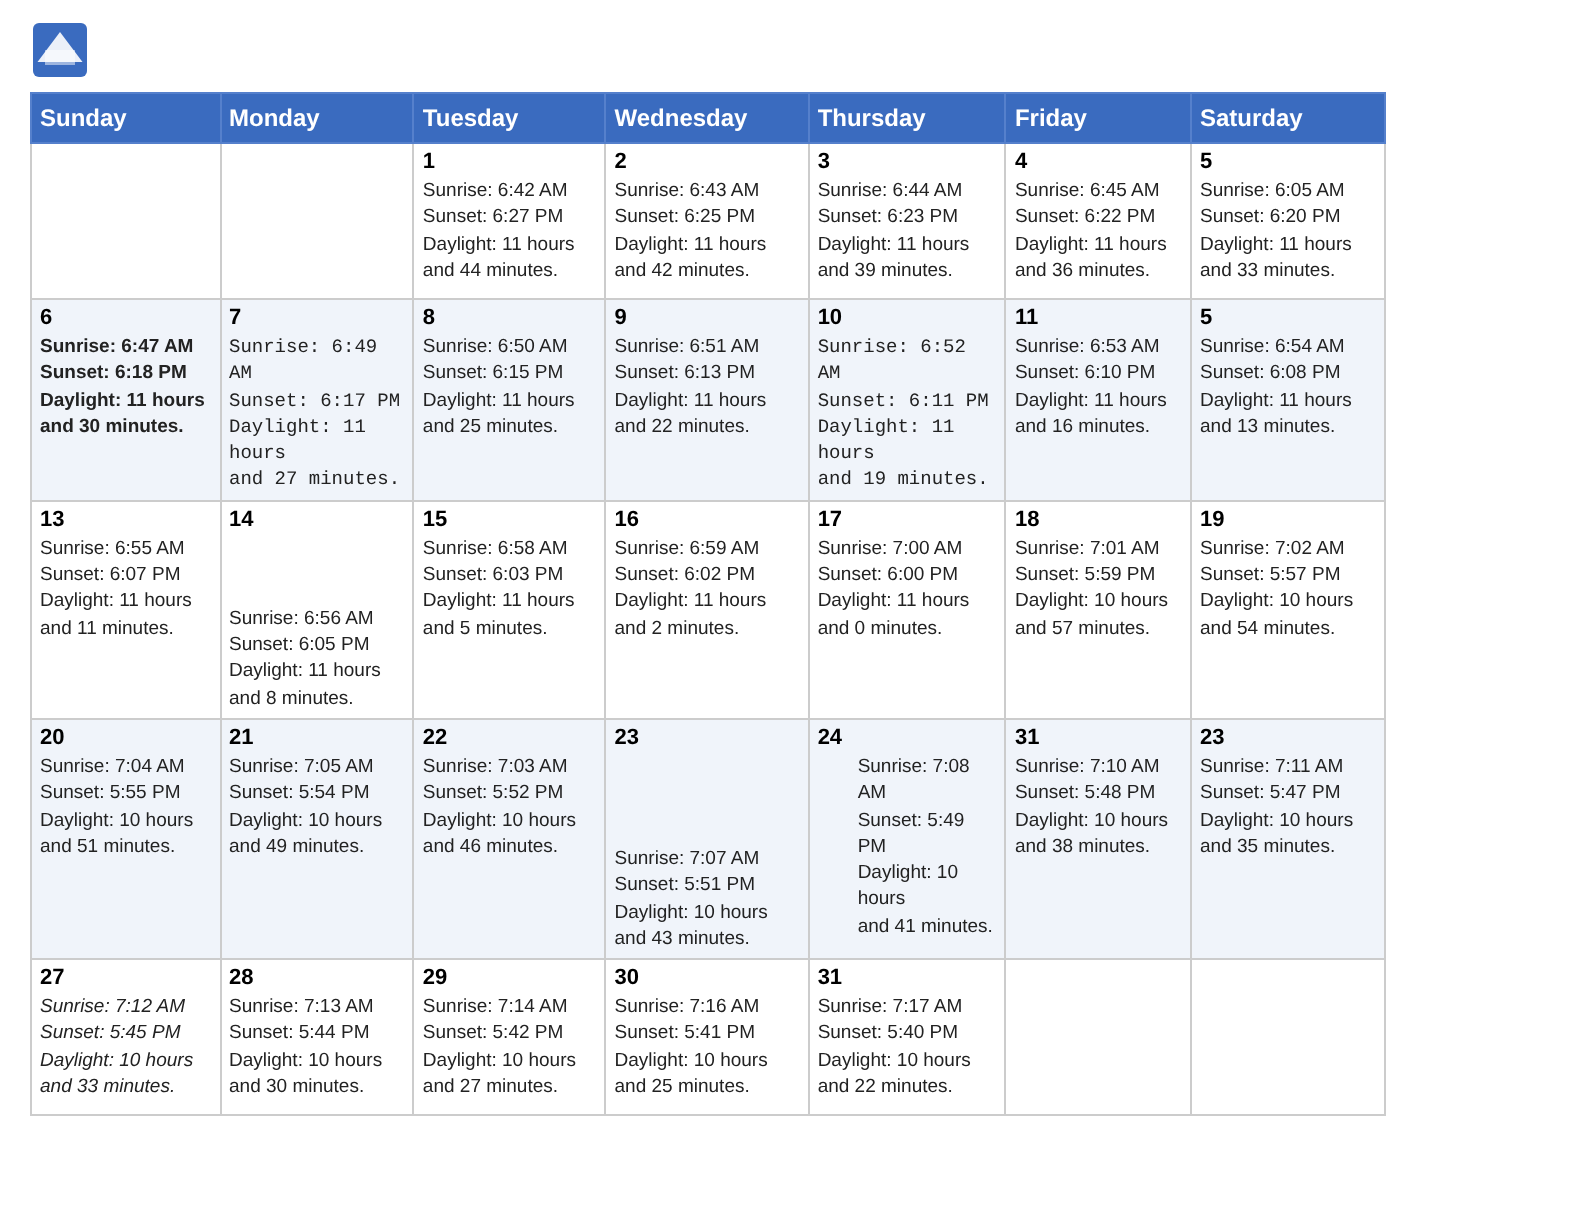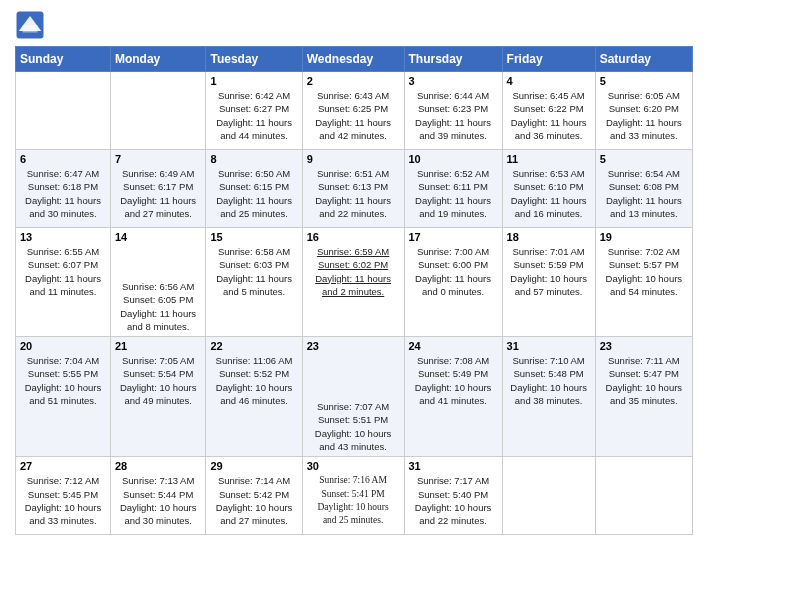--- a/index.html
+++ b/index.html
@@ -71,21 +71,20 @@
     .day-num {
       font-weight: bold;
       font-size: 11px;
       margin-bottom: 2px;
       display: block;
     }
     .day-detail {
       font-size: 9.5px;
       line-height: 1.4;
       color: #222;
-      text-align: center;
     }
     .empty-cell {
       background-color: #fff;
     }
   </style>
 </head>
 <body>
 
 <div class="container">
   <div class="header-row">
@@ -156,49 +155,49 @@
             <span class="day-num">5</span>
             <div class="day-detail" style="white-space: pre-line;">Sunrise: 6:05 AM
 Sunset: 6:20 PM
 Daylight: 11 hours
 and 33 minutes.</div>
           </td>
         </tr>
         <tr>
           <td>
             <span class="day-num">6</span>
-            <div class="day-detail" style="white-space: pre-line;">Sunrise: 6:47 AM
+            <div class="day-detail" style="white-space: pre-line; font-weight: bold;">Sunrise: 6:47 AM
 Sunset: 6:18 PM
 Daylight: 11 hours
 and 30 minutes.</div>
           </td>
           <td>
             <span class="day-num">7</span>
-            <div class="day-detail" style="white-space: pre-line;">Sunrise: 6:49 AM
+            <div class="day-detail" style="white-space: pre-line; font-family: Liberation Mono, monospace;">Sunrise: 6:49 AM
 Sunset: 6:17 PM
 Daylight: 11 hours
 and 27 minutes.</div>
           </td>
           <td>
             <span class="day-num">8</span>
             <div class="day-detail" style="white-space: pre-line;">Sunrise: 6:50 AM
 Sunset: 6:15 PM
 Daylight: 11 hours
 and 25 minutes.</div>
           </td>
           <td>
             <span class="day-num">9</span>
             <div class="day-detail" style="white-space: pre-line;">Sunrise: 6:51 AM
 Sunset: 6:13 PM
 Daylight: 11 hours
 and 22 minutes.</div>
           </td>
           <td>
             <span class="day-num">10</span>
-            <div class="day-detail" style="white-space: pre-line;">Sunrise: 6:52 AM
+            <div class="day-detail" style="white-space: pre-line; font-family: Liberation Mono, monospace;">Sunrise: 6:52 AM
 Sunset: 6:11 PM
 Daylight: 11 hours
 and 19 minutes.</div>
           </td>
           <td>
             <span class="day-num">11</span>
             <div class="day-detail" style="white-space: pre-line;">Sunrise: 6:53 AM
 Sunset: 6:10 PM
 Daylight: 11 hours
 and 16 minutes.</div>
@@ -228,21 +227,21 @@
           </td>
           <td>
             <span class="day-num">15</span>
             <div class="day-detail" style="white-space: pre-line;">Sunrise: 6:58 AM
 Sunset: 6:03 PM
 Daylight: 11 hours
 and 5 minutes.</div>
           </td>
           <td>
             <span class="day-num">16</span>
-            <div class="day-detail" style="white-space: pre-line; text-decoration: underline;">Sunrise: 6:59 AM
+            <div class="day-detail" style="white-space: pre-line;">Sunrise: 6:59 AM
 Sunset: 6:02 PM
 Daylight: 11 hours
 and 2 minutes.</div>
           </td>
           <td>
             <span class="day-num">17</span>
             <div class="day-detail" style="white-space: pre-line;">Sunrise: 7:00 AM
 Sunset: 6:00 PM
 Daylight: 11 hours
 and 0 minutes.</div>
@@ -272,35 +271,35 @@
           </td>
           <td>
             <span class="day-num">21</span>
             <div class="day-detail" style="white-space: pre-line;">Sunrise: 7:05 AM
 Sunset: 5:54 PM
 Daylight: 10 hours
 and 49 minutes.</div>
           </td>
           <td>
             <span class="day-num">22</span>
-            <div class="day-detail" style="white-space: pre-line;">Sunrise: 11:06 AM
+            <div class="day-detail" style="white-space: pre-line;">Sunrise: 7:03 AM
 Sunset: 5:52 PM
 Daylight: 10 hours
 and 46 minutes.</div>
           </td>
           <td>
             <span class="day-num">23</span>
             <div class="day-detail" style="white-space: pre-line; margin-top: 48px;">Sunrise: 7:07 AM
 Sunset: 5:51 PM
 Daylight: 10 hours
 and 43 minutes.</div>
           </td>
           <td>
             <span class="day-num">24</span>
-            <div class="day-detail" style="white-space: pre-line;">Sunrise: 7:08 AM
+            <div class="day-detail" style="white-space: pre-line; margin-left: 20px;">Sunrise: 7:08 AM
 Sunset: 5:49 PM
 Daylight: 10 hours
 and 41 minutes.</div>
           </td>
           <td>
             <span class="day-num">31</span>
             <div class="day-detail" style="white-space: pre-line;">Sunrise: 7:10 AM
 Sunset: 5:48 PM
 Daylight: 10 hours
 and 38 minutes.</div>
@@ -309,42 +308,42 @@
             <span class="day-num">23</span>
             <div class="day-detail" style="white-space: pre-line;">Sunrise: 7:11 AM
 Sunset: 5:47 PM
 Daylight: 10 hours
 and 35 minutes.</div>
           </td>
         </tr>
         <tr>
           <td>
             <span class="day-num">27</span>
-            <div class="day-detail" style="white-space: pre-line;">Sunrise: 7:12 AM
+            <div class="day-detail" style="white-space: pre-line; font-style: italic;">Sunrise: 7:12 AM
 Sunset: 5:45 PM
 Daylight: 10 hours
 and 33 minutes.</div>
           </td>
           <td>
             <span class="day-num">28</span>
             <div class="day-detail" style="white-space: pre-line;">Sunrise: 7:13 AM
 Sunset: 5:44 PM
 Daylight: 10 hours
 and 30 minutes.</div>
           </td>
           <td>
             <span class="day-num">29</span>
             <div class="day-detail" style="white-space: pre-line;">Sunrise: 7:14 AM
 Sunset: 5:42 PM
 Daylight: 10 hours
 and 27 minutes.</div>
           </td>
           <td>
             <span class="day-num">30</span>
-            <div class="day-detail" style="white-space: pre-line; font-family: Liberation Serif, serif;">Sunrise: 7:16 AM
+            <div class="day-detail" style="white-space: pre-line;">Sunrise: 7:16 AM
 Sunset: 5:41 PM
 Daylight: 10 hours
 and 25 minutes.</div>
           </td>
           <td>
             <span class="day-num">31</span>
             <div class="day-detail" style="white-space: pre-line;">Sunrise: 7:17 AM
 Sunset: 5:40 PM
 Daylight: 10 hours
 and 22 minutes.</div>

